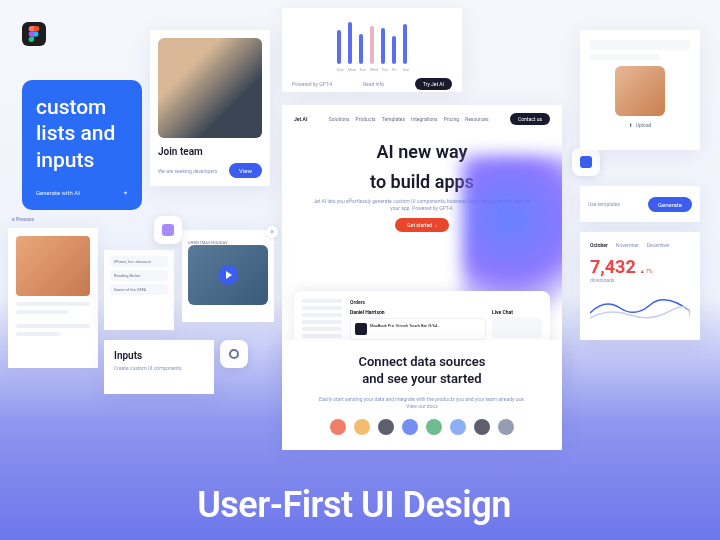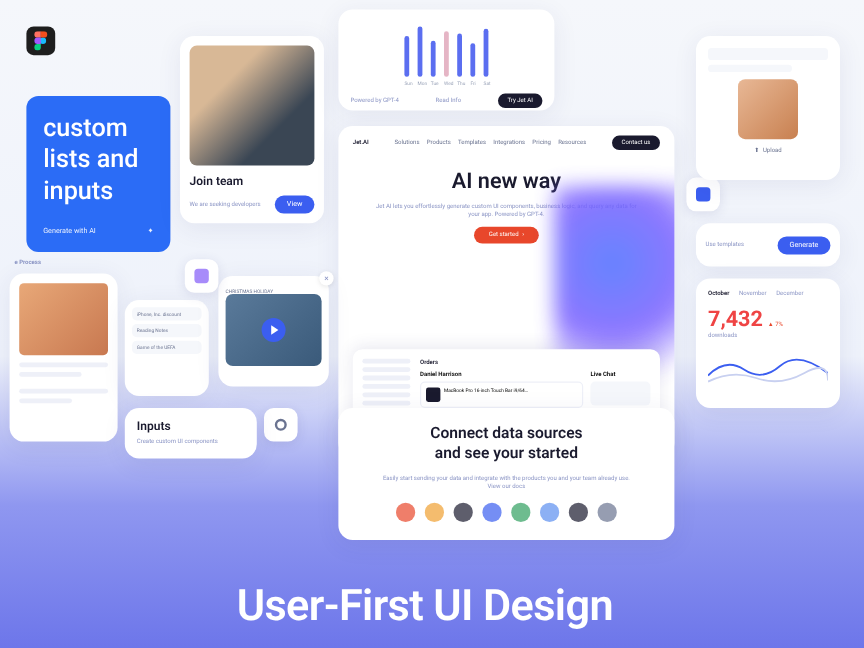--- a/index.html
+++ b/index.html
@@ -1,17 +1,17 @@
 <!DOCTYPE html>
 <html><head>
 <meta charset="utf-8">
 <style>
 *{margin:0;padding:0;box-sizing:border-box;font-family:-apple-system,BlinkMacSystemFont,'Segoe UI',Roboto,sans-serif}
 body{width:720px;height:540px;overflow:hidden;background:linear-gradient(180deg,#f5f7fb 0%,#eef2fb 55%,#8f97f0 78%,#6d76ea 100%);position:relative}
-.card{background:#fff;border-radius:12px;box-shadow:0 4px 20px rgba(50,50,120,.08);position:absolute}
+.card{background:#fff;border-radius:0;box-shadow:0 4px 20px rgba(50,50,120,.08);position:absolute}
 .figma-badge{position:absolute;top:22px;left:22px;width:24px;height:24px;background:#1e1e1e;border-radius:6px;display:flex;align-items:center;justify-content:center}
 .blue-card{position:absolute;top:80px;left:22px;width:120px;height:130px;background:#2b6cf6;border-radius:10px;padding:14px;color:#fff;display:flex;flex-direction:column;justify-content:space-between}
 .blue-card h3{font-size:21px;font-weight:500;line-height:1.25}
 .blue-card .footer{display:flex;justify-content:space-between;align-items:center;font-size:6px;opacity:.9}
 .join-team{top:30px;left:150px;width:120px;padding:8px}
 .join-team .photo{width:100%;height:100px;background:linear-gradient(135deg,#d8b896 30%,#3a4654 70%);border-radius:6px;margin-bottom:8px}
 .join-team h4{font-size:10px;font-weight:600;color:#1a1a2e;margin-bottom:4px}
 .join-team .sub{font-size:5px;color:#8a94c4}
 .join-team .row{display:flex;justify-content:space-between;align-items:center;margin-top:6px}
 .btn-blue{background:#3b5ef0;color:#fff;border:none;border-radius:10px;font-size:6px;padding:4px 10px;cursor:pointer}
@@ -36,21 +36,21 @@
 .dash-side div{height:4px;background:#eef0f8;border-radius:2px}
 .dash-main{flex:1}
 .dash-main .t{font-size:5px;font-weight:600;color:#1a1a2e;margin-bottom:4px}
 .dash-card{background:#fff;border:1px solid #eef0f8;border-radius:4px;padding:4px;font-size:4px}
 .process{top:228px;left:8px;width:90px;height:140px;padding:8px}
 .process .ph{width:100%;height:60px;background:linear-gradient(135deg,#e8a878,#c87850);border-radius:4px;margin-bottom:6px}
 .process .line{height:4px;background:#eef0f8;border-radius:2px;margin-bottom:4px}
 .process h5{font-size:5px;color:#8a94c4;position:absolute;top:-12px;left:4px}
 .tags-card{top:250px;left:104px;width:70px;height:80px;padding:6px}
 .tag{background:#f5f7fb;border-radius:4px;padding:3px 4px;font-size:4px;color:#6a7390;margin-bottom:3px}
-.inputs-card{top:340px;left:104px;width:110px;height:42px;padding:10px}
+.inputs-card{top:340px;left:104px;width:110px;height:54px;padding:10px}
 .inputs-card h4{font-size:10px;font-weight:600;color:#1a1a2e}
 .inputs-card .sub{font-size:5px;color:#8a94c4;margin-top:4px}
 .video-card{top:230px;left:182px;width:92px;height:92px;padding:6px}
 .video-thumb{width:100%;height:60px;background:linear-gradient(135deg,#5a7a9a,#3a5a7a);border-radius:6px;position:relative}
 .play{position:absolute;top:50%;left:50%;transform:translate(-50%,-50%);width:20px;height:20px;background:#3b5ef0;border-radius:50%;display:flex;align-items:center;justify-content:center}
 .play::after{content:'';border-left:6px solid #fff;border-top:4px solid transparent;border-bottom:4px solid transparent;margin-left:2px}
 .vc-label{font-size:4px;color:#6a7390;margin-top:4px}
 .icon-tile{position:absolute;width:28px;height:28px;background:#fff;border-radius:8px;box-shadow:0 2px 10px rgba(50,50,120,.12);display:flex;align-items:center;justify-content:center}
 .icon-tile.purple{top:216px;left:154px}
 .icon-tile.purple .ico{width:12px;height:12px;background:#a78bfa;border-radius:3px}
@@ -143,20 +143,21 @@
       <span>Solutions</span>
         <span>Products</span>
         <span>Templates</span>
         <span>Integrations</span>
         <span>Pricing</span>
         <span>Resources</span>
     </div>
     <button class="btn-dark">Contact us</button>
   </div>
   <h2 class="hero-h">AI new way</h2>
+  <h2 class="hero-h">to build apps</h2>
   <p class="hero-sub">Jet AI lets you effortlessly generate custom UI components, business logic, and query any data for your app. Powered by GPT-4.</p>
   <div class="hero-btn">
       <button class="btn-red">
         <span>Get started</span>
         <span>›</span>
       </button>
     </div>
   <div class="dash">
     <div class="dash-side">
         <div></div>

